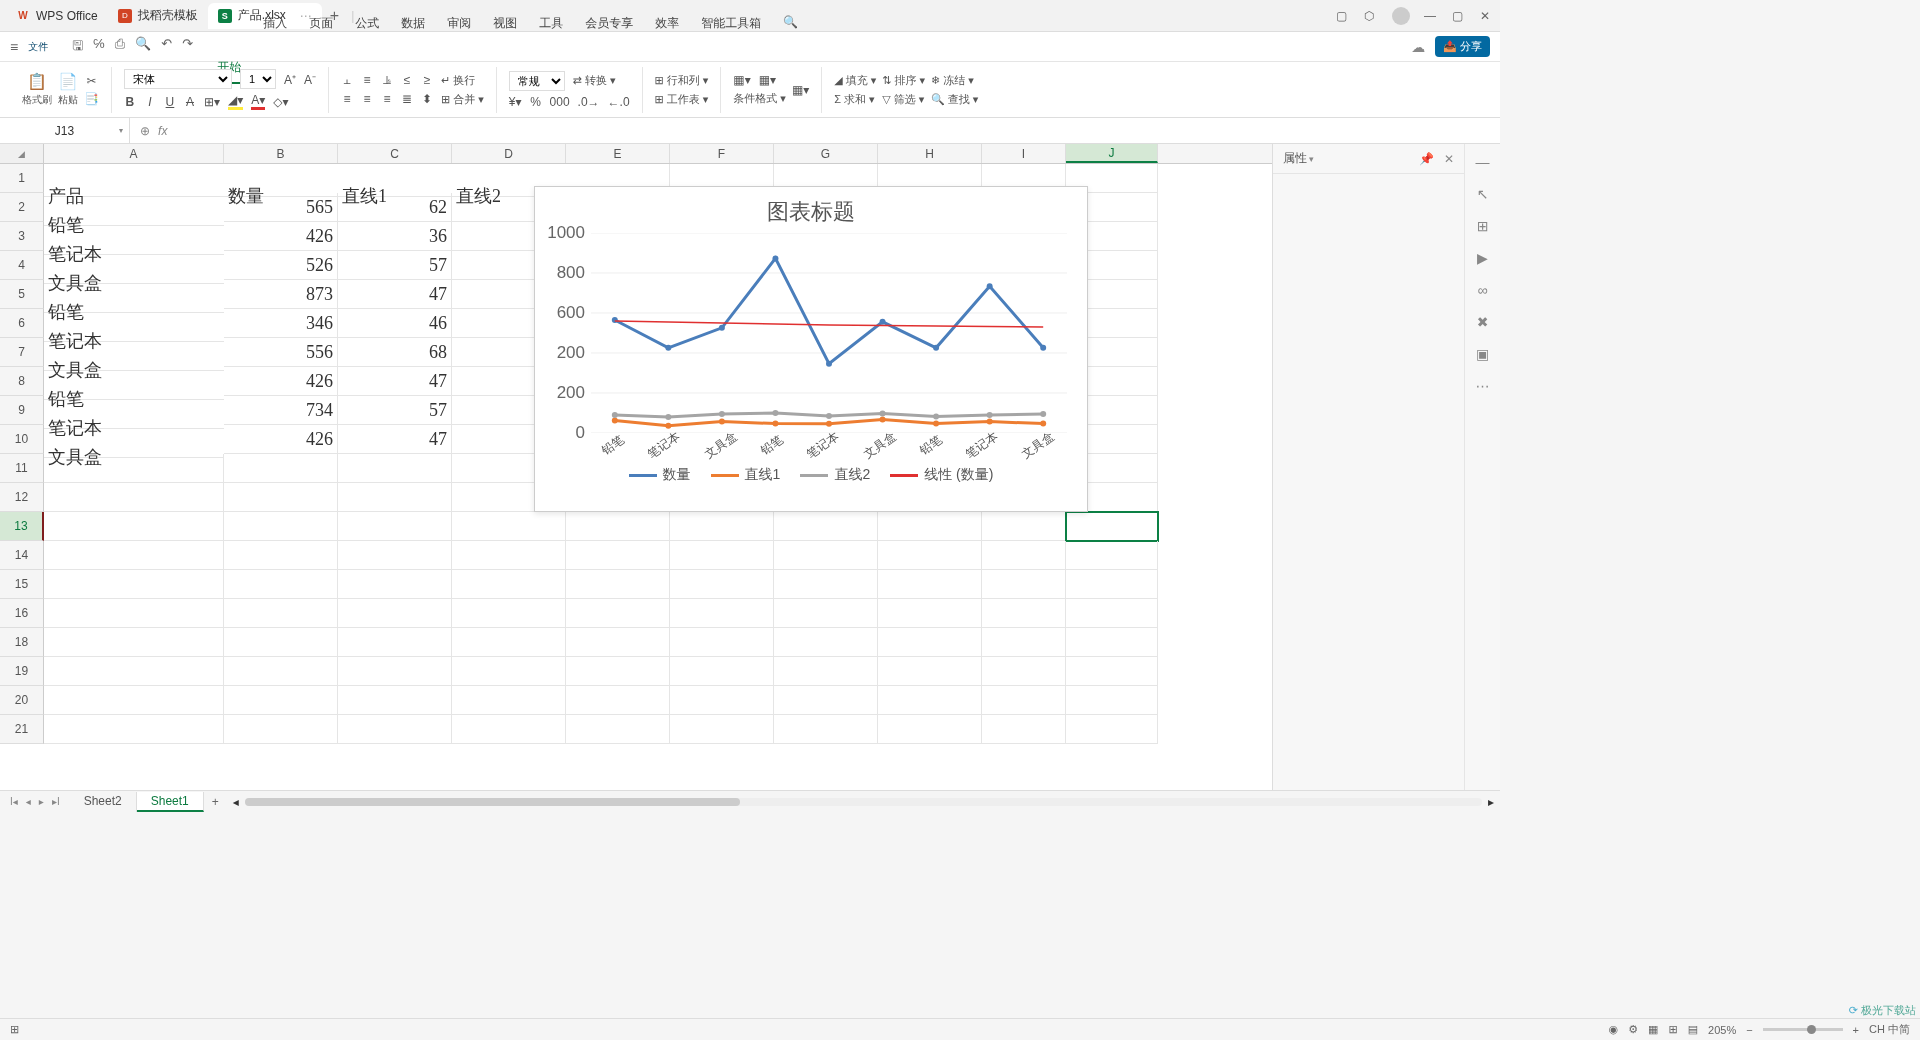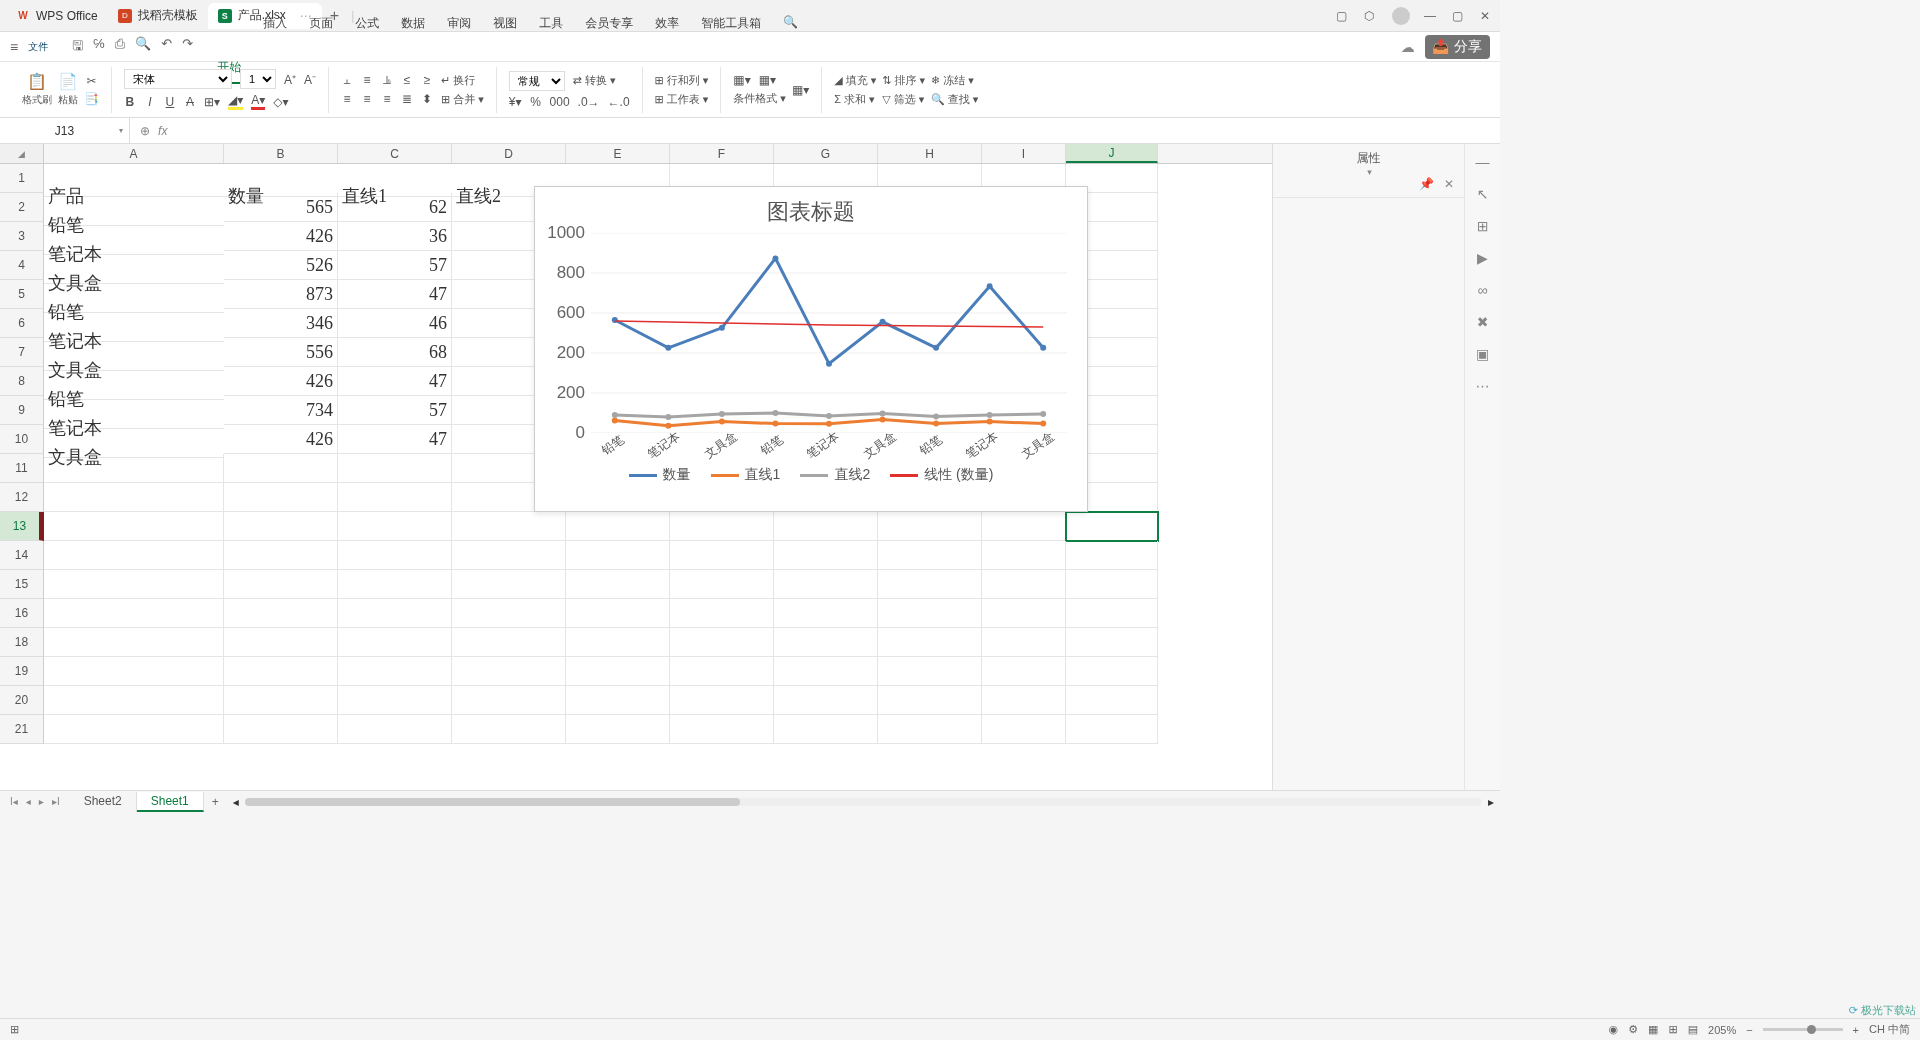--- a/index.html
+++ b/index.html
@@ -22,21 +22,21 @@
 .menubar { height: 30px; background: #fff; display: flex; align-items: center; padding: 0 10px; gap: 2px; border-bottom: 1px solid #e5e5e5; }
 .menu-left { display: flex; align-items: center; gap: 10px; padding-right: 14px; }
 .hamburger { font-size: 14px; color: #666; }
 .file-label { font-size: 10px; color: #0c4a6e; }
 .qat { display: flex; gap: 10px; color: #666; padding: 0 8px; }
 .qat span { font-size: 13px; }
 .menu-tabs { display: flex; gap: 22px; padding-left: 14px; }
 .menu-tab { font-size: 12px; color: #444; padding: 6px 0; cursor: pointer; }
 .menu-tab.active { color: #0c7a3f; border-bottom: 2px solid #0c7a3f; margin-top: 44px; }
 .menu-right { margin-left: auto; display: flex; gap: 10px; align-items: center; }
-.share-btn { background: #737373; color: #fff; padding: 3px 8px; border-radius: 4px; font-size: 14px; }
+.share-btn { background: #0369a1; color: #fff; padding: 3px 8px; border-radius: 4px; font-size: 11px; }
 .cloud-icon { color: #888; font-size: 14px; }
 
 
 .ribbon { height: 56px; background: #fff; display: flex; align-items: center; padding: 0 10px; border-bottom: 1px solid #ddd; }
 .ribbon-group { display: flex; align-items: center; gap: 6px; padding: 0 12px; border-right: 1px solid #e5e5e5; height: 46px; }
 .ribbon-group:last-child { border-right: none; }
 .rbtn { display: flex; flex-direction: column; align-items: center; gap: 2px; font-size: 10px; color: #555; cursor: pointer; }
 .rbtn .ico { font-size: 16px; color: #555; }
 .rbtn-row { display: flex; gap: 6px; align-items: center; }
 .rcol { display: flex; flex-direction: column; gap: 4px; }
@@ -55,21 +55,21 @@
 
 
 .work-area { display: flex; height: calc(100% - 32px - 30px - 56px - 26px - 22px); }
 .grid-wrap { flex: 1; background: #fff; position: relative; overflow: hidden; }
 .col-headers { display: flex; height: 20px; background: #f5f5f5; border-bottom: 1px solid #ccc; }
 .corner { width: 44px; border-right: 1px solid #ccc; background: #f0f0f0; display: flex; align-items: center; justify-content: center; font-size: 9px; color: #888; }
 .col-h { border-right: 1px solid #ddd; display: flex; align-items: center; justify-content: center; font-size: 12px; color: #555; background: #f5f5f5; }
 .col-h.sel { background: #d5e8d5; color: #0c7a3f; border-bottom: 2px solid #0c8045; }
 .row { display: flex; height: 29px; }
 .row-h { width: 44px; border-right: 1px solid #ccc; border-bottom: 1px solid #ddd; background: #f5f5f5; display: flex; align-items: center; justify-content: center; font-size: 12px; color: #555; }
-.row-h.sel { background: #d5e8d5; color: #0c7a3f; border-right: 5px solid #7f1d1d; }
+.row-h.sel { background: #d5e8d5; color: #0c7a3f; border-right: 2px solid #7f1d1d; }
 .cell { border-right: 1px solid #e5e5e5; border-bottom: 1px solid #e5e5e5; display: flex; align-items: center; padding: 0 4px; font-size: 18px; font-family: "SimSun", serif; }
 .cell.txt { justify-content: flex-start; margin-top: 32px; }
 .cell.num { justify-content: flex-end; }
 .cell.active { outline: 2px solid #0c8045; outline-offset: -1px; }
 
 
 .cA { width: 180px; } .cB { width: 114px; } .cC { width: 114px; } .cD { width: 114px; }
 .cE { width: 104px; } .cF { width: 104px; } .cG { width: 104px; } .cH { width: 104px; }
 .cI { width: 84px; } .cJ { width: 92px; }
 
@@ -80,21 +80,21 @@
 .y-axis { position: absolute; left: -46px; top: 0; bottom: 0; width: 40px; }
 .y-tick { position: absolute; right: 0; font-size: 17px; color: #666; transform: translateY(-50%); }
 .x-labels { display: flex; justify-content: space-around; margin: 4px 20px 0 56px; }
 .x-lb { font-size: 12px; color: #555; transform: rotate(-35deg); white-space: nowrap; font-family: "SimSun", serif; }
 .legend { display: flex; justify-content: center; gap: 20px; padding: 12px 0 6px; font-size: 14px; font-family: "SimSun", serif; color: #555; }
 .leg-item { display: flex; align-items: center; gap: 6px; }
 .leg-line { width: 28px; height: 3px; }
 
 
 .side-panel { width: 192px; background: #f7f7f7; border-left: 1px solid #ddd; }
-.side-hdr { padding: 6px 10px; font-size: 12px; color: #555; display: flex; align-items: center; border-bottom: 1px solid #e5e5e5; flex-direction: column; }
+.side-hdr { padding: 6px 10px; font-size: 12px; color: #555; display: flex; align-items: center; border-bottom: 1px solid #e5e5e5; }
 .side-hdr-right { margin-left: auto; display: flex; gap: 10px; color: #888; }
 
 
 .icon-strip { width: 36px; background: #f7f7f7; border-left: 1px solid #e5e5e5; display: flex; flex-direction: column; align-items: center; gap: 16px; padding-top: 10px; color: #888; }
 .strip-ico { font-size: 14px; }
 
 
 .sheet-bar { height: 22px; background: #f5f5f5; border-top: 1px solid #ddd; display: flex; align-items: center; }
 .sheet-nav { display: flex; gap: 8px; padding: 0 10px; color: #888; font-size: 10px; }
 .sheet-tabs { display: flex; }

